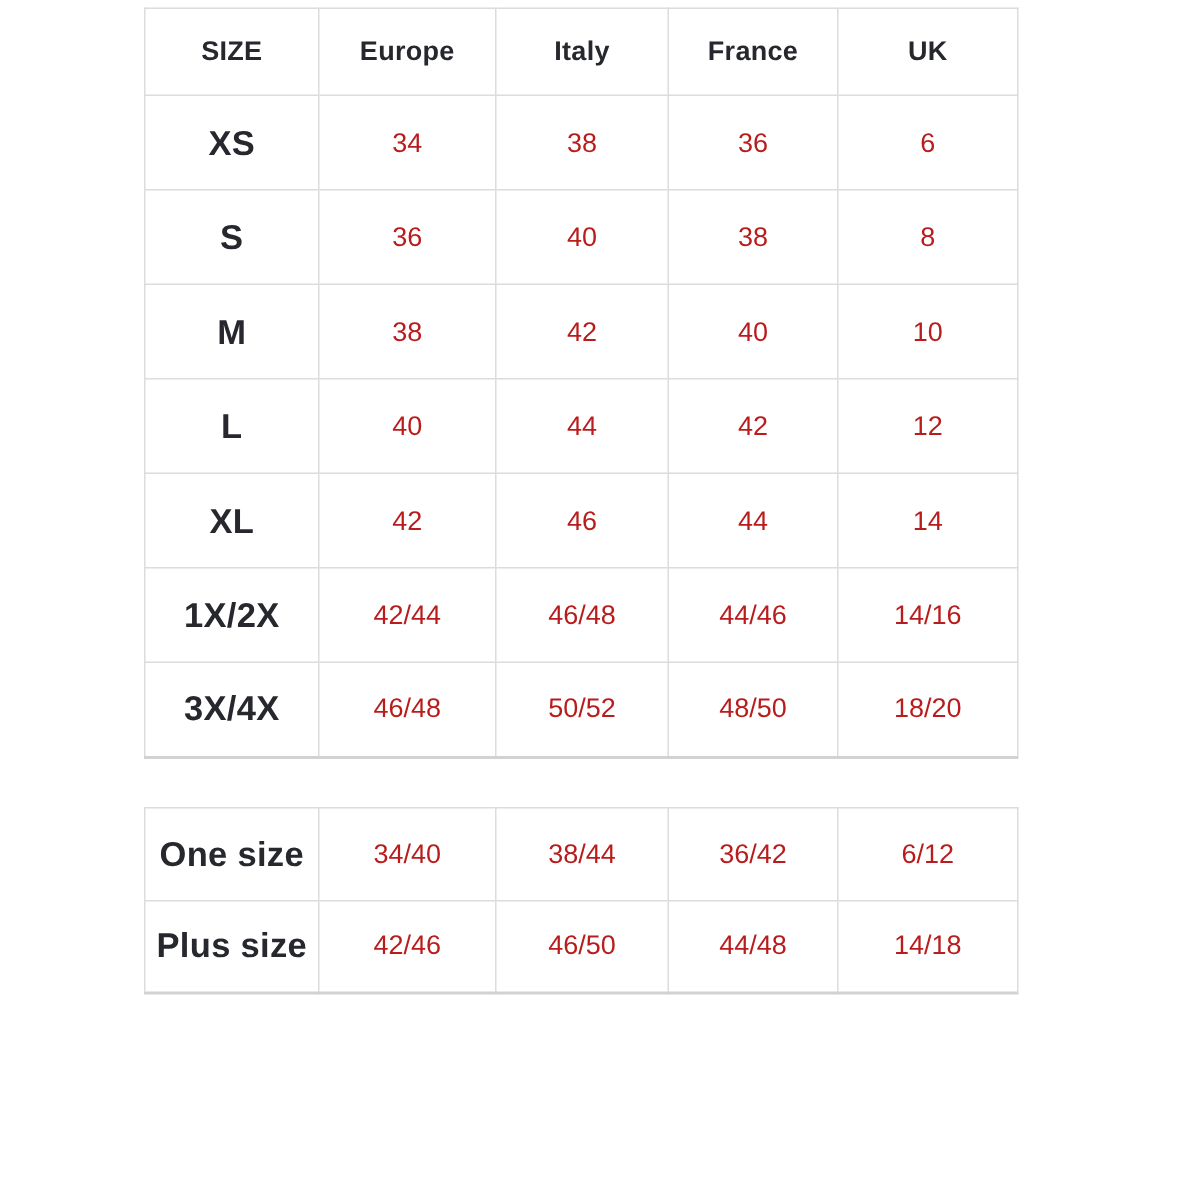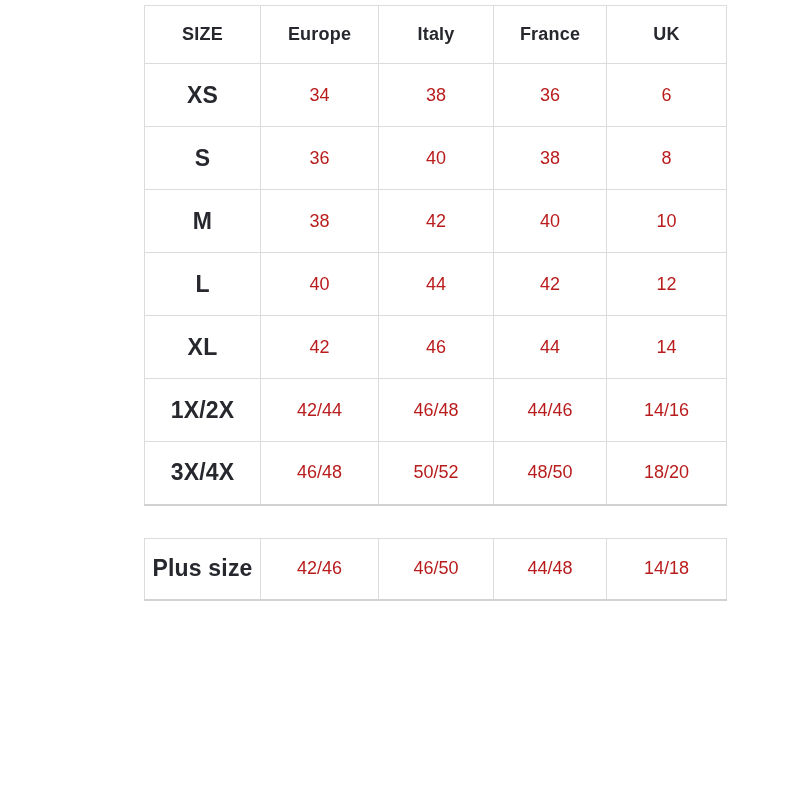--- a/index.html
+++ b/index.html
@@ -15,21 +15,20 @@
   }
   .wrap {
     box-sizing: border-box;
     padding: 5px 0 0 96px;
   }
   table.sizes {
     border-collapse: collapse;
     width: 582px;
     table-layout: fixed;
     border-bottom: 2px solid #d2d2d2;
-    margin-left: 48px;
   }
   table.sizes th,
   table.sizes td {
     border: 1px solid #dcdcdc;
     text-align: center;
     vertical-align: middle;
     padding: 0;
     overflow: hidden;
     white-space: nowrap;
   }
@@ -133,20 +132,27 @@
   <table class="sizes" id="special-table">
     <colgroup>
       <col style="width:116px">
       <col style="width:118px">
       <col style="width:115px">
       <col style="width:113px">
       <col style="width:120px">
     </colgroup>
     <tbody>
       <tr>
+        <th>One size</th>
+        <td>34/40</td>
+        <td>38/44</td>
+        <td>36/42</td>
+        <td>6/12</td>
+      </tr>
+      <tr>
         <th>Plus size</th>
         <td>42/46</td>
         <td>46/50</td>
         <td>44/48</td>
         <td>14/18</td>
       </tr>
     </tbody>
   </table>
 
 </div>

